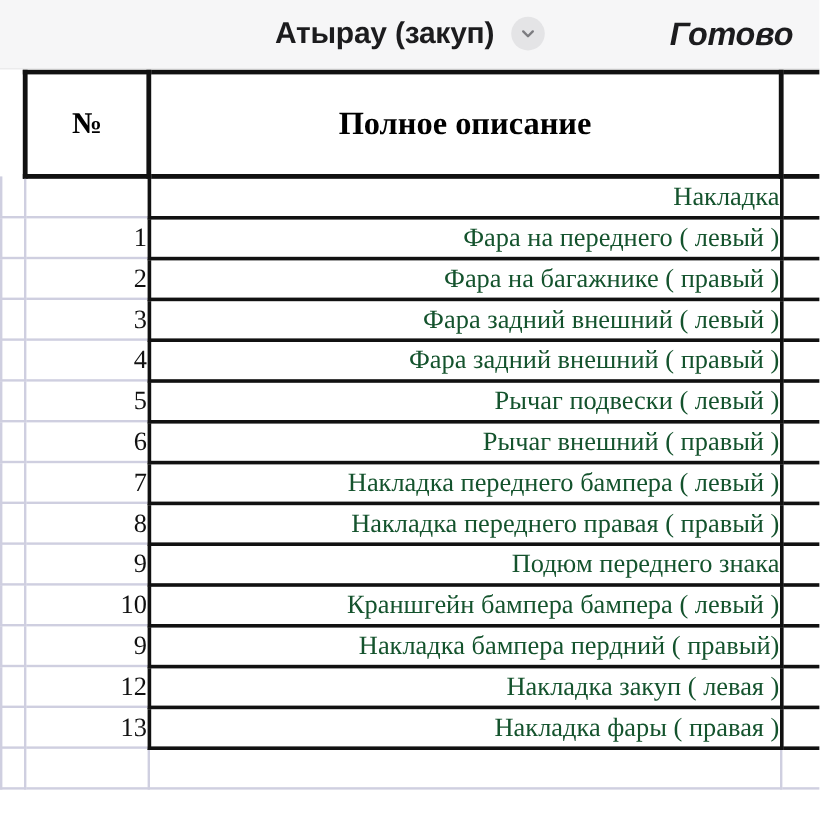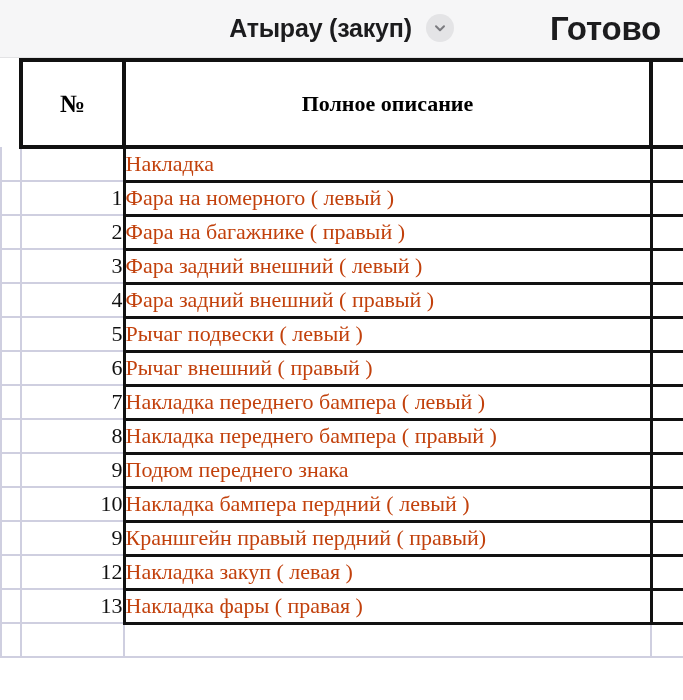--- a/index.html
+++ b/index.html
@@ -58,25 +58,26 @@
   }
 
   .chevron-btn svg { display: block; }
 
   .nav-done {
     position: absolute;
     right: 22px;
     top: 50%;
     transform: translateY(-50%);
     font-family: "Liberation Sans", sans-serif;
-    font-size: 33px;
+    font-size: 27px;
     font-weight: bold;
     color: #1c1c1e;
     letter-spacing: -0.2px;
     white-space: nowrap;
+    font-style: italic;
   }
 
   
   .sheet {
     position: relative;
     width: 683px;
     height: 642px;
     background: #ffffff;
     overflow: hidden;
   }
@@ -105,21 +106,21 @@
   tr.hdr { height: 87px; }
 
   .hdr .gutter-cell {
     border: none;
     background: #ffffff;
   }
 
   .hdr-cell {
     font-family: "Liberation Serif", "DejaVu Serif", serif;
     font-weight: bold;
-    font-size: 22px;
+    font-size: 27px;
     color: #000000;
     text-align: center;
     border-top: 4px solid #111111;
     border-bottom: 4px solid #111111;
     border-left: 4px solid #111111;
     border-right: 4px solid #111111;
     background: #ffffff;
     white-space: nowrap;
     overflow: hidden;
   }
@@ -145,22 +146,22 @@
     padding-right: 6px;
     border-right: 2px solid #cfcfe0;
     border-bottom: 2px solid #cfcfe0;
     background: #ffffff;
     white-space: nowrap;
   }
 
   .desc-cell {
     font-family: "Liberation Serif", "DejaVu Serif", serif;
     font-size: 22px;
-    color: #c2410c;
-    text-align: left;
+    color: #14532d;
+    text-align: right;
     padding-left: 7px;
     border-left: 3px solid #111111;
     border-right: 3px solid #111111;
     border-bottom: 3px solid #111111;
     background: #ffffff;
     white-space: nowrap;
     overflow: hidden;
   }
 
   .extra-cell {
@@ -222,21 +223,21 @@
       <tbody id="grid-body">
           <tr class="row">
             <td class="gutter-cell"></td>
             <td class="num-cell"></td>
             <td class="desc-cell">Накладка</td>
             <td class="extra-cell"></td>
           </tr>
           <tr class="row">
             <td class="gutter-cell"></td>
             <td class="num-cell">1</td>
-            <td class="desc-cell">Фара на номерного ( левый )</td>
+            <td class="desc-cell">Фара на переднего ( левый )</td>
             <td class="extra-cell"></td>
           </tr>
           <tr class="row">
             <td class="gutter-cell"></td>
             <td class="num-cell">2</td>
             <td class="desc-cell">Фара на багажнике ( правый )</td>
             <td class="extra-cell"></td>
           </tr>
           <tr class="row">
             <td class="gutter-cell"></td>
@@ -264,39 +265,39 @@
           </tr>
           <tr class="row">
             <td class="gutter-cell"></td>
             <td class="num-cell">7</td>
             <td class="desc-cell">Накладка переднего бампера ( левый )</td>
             <td class="extra-cell"></td>
           </tr>
           <tr class="row">
             <td class="gutter-cell"></td>
             <td class="num-cell">8</td>
-            <td class="desc-cell">Накладка переднего бампера ( правый )</td>
+            <td class="desc-cell">Накладка переднего правая ( правый )</td>
             <td class="extra-cell"></td>
           </tr>
           <tr class="row">
             <td class="gutter-cell"></td>
             <td class="num-cell">9</td>
             <td class="desc-cell">Подюм переднего знака</td>
             <td class="extra-cell"></td>
           </tr>
           <tr class="row">
             <td class="gutter-cell"></td>
             <td class="num-cell">10</td>
-            <td class="desc-cell">Накладка бампера пердний ( левый )</td>
+            <td class="desc-cell">Краншгейн бампера бампера ( левый )</td>
             <td class="extra-cell"></td>
           </tr>
           <tr class="row">
             <td class="gutter-cell"></td>
             <td class="num-cell">9</td>
-            <td class="desc-cell">Краншгейн правый пердний ( правый)</td>
+            <td class="desc-cell">Накладка бампера пердний ( правый)</td>
             <td class="extra-cell"></td>
           </tr>
           <tr class="row">
             <td class="gutter-cell"></td>
             <td class="num-cell">12</td>
             <td class="desc-cell">Накладка закуп ( левая )</td>
             <td class="extra-cell"></td>
           </tr>
           <tr class="row">
             <td class="gutter-cell"></td>

